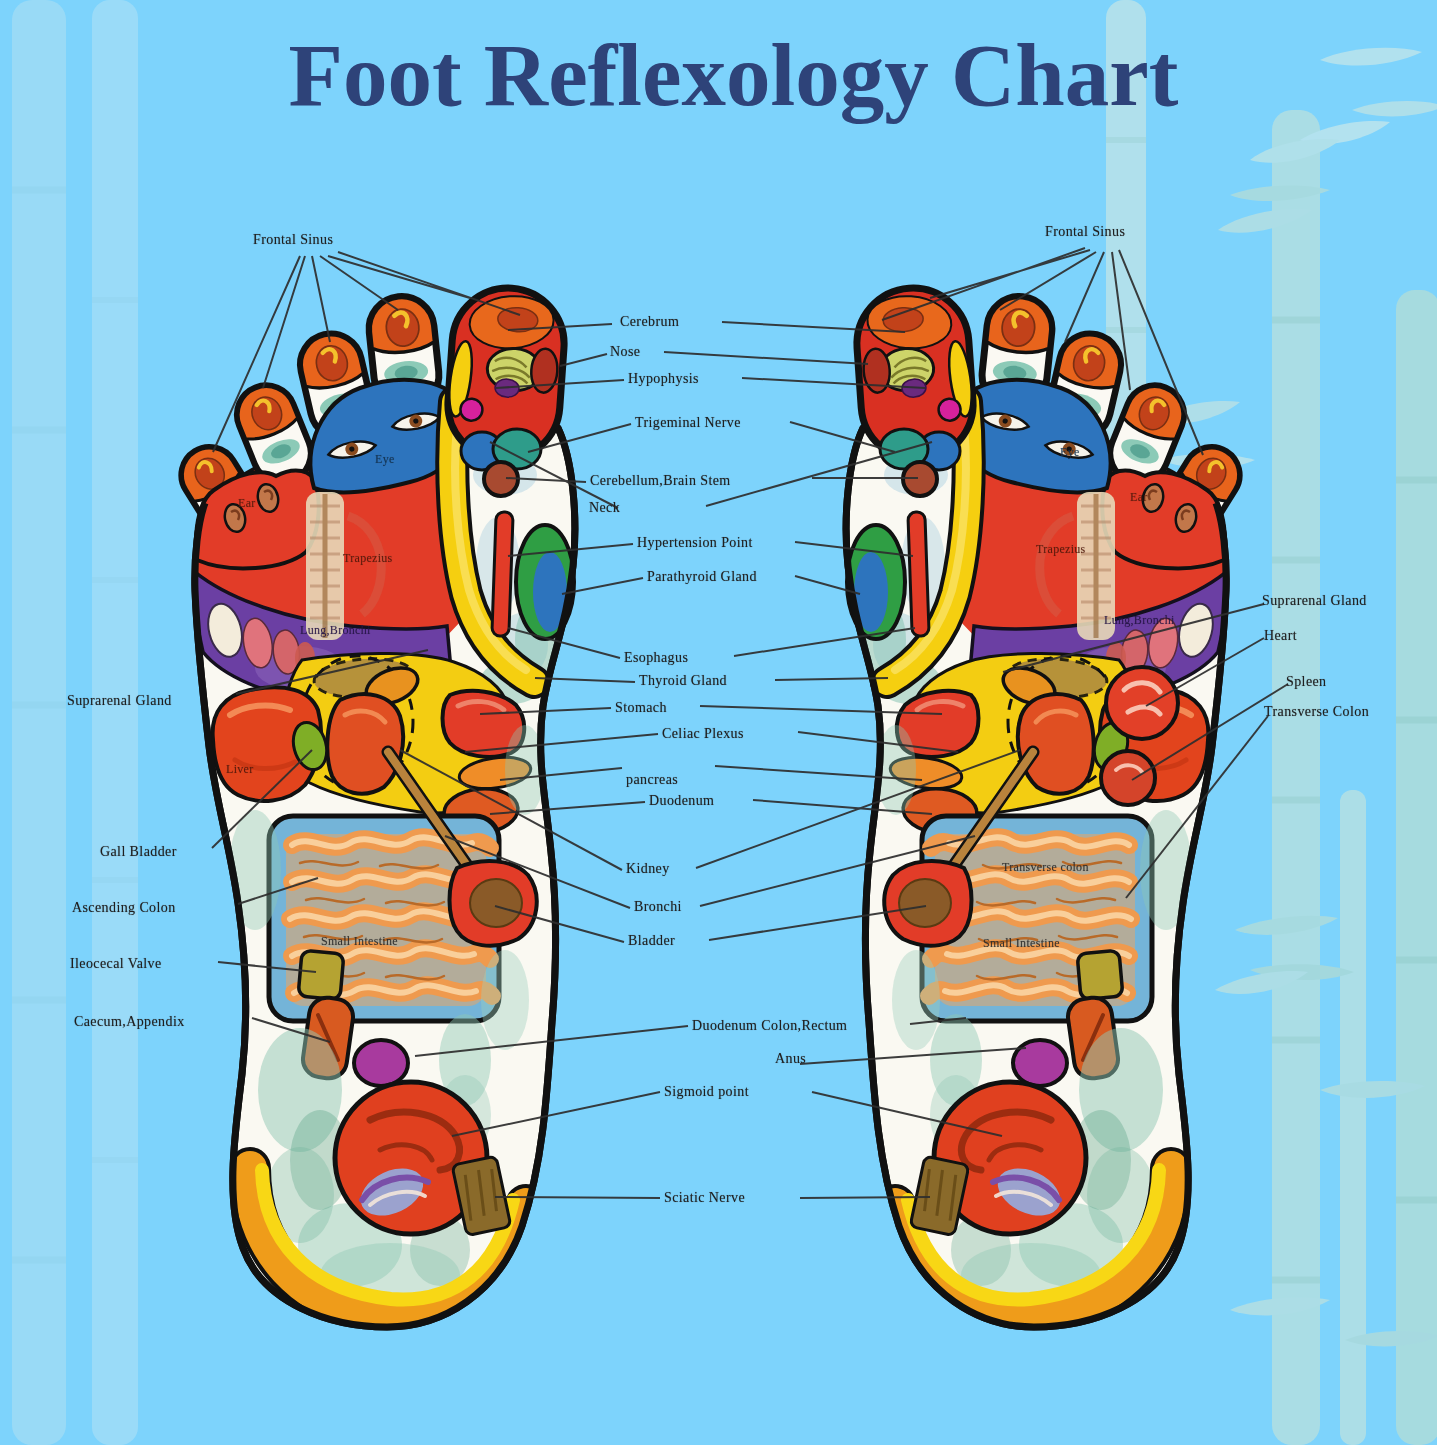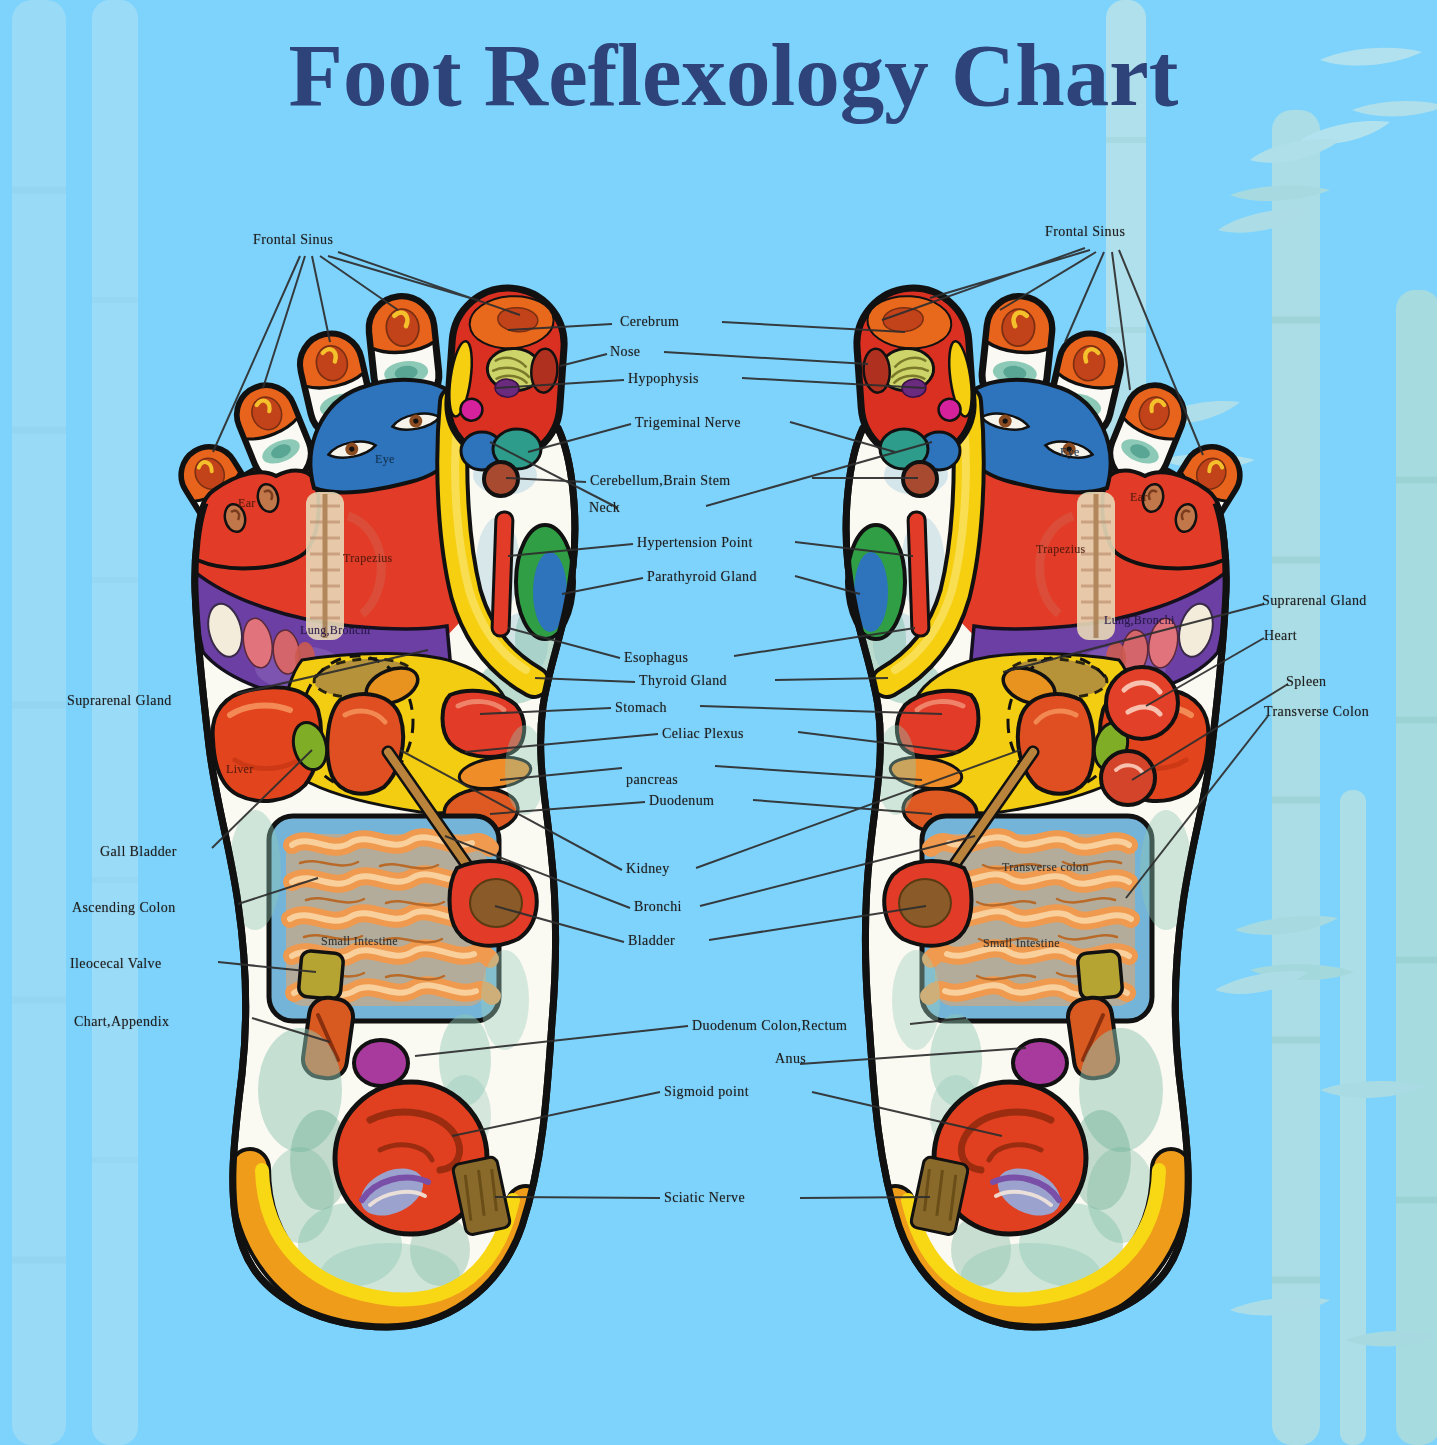--- a/index.html
+++ b/index.html
@@ -374,21 +374,21 @@
 <span class="ann" style="left:628px;top:941px">Bladder</span>
 <span class="ann" style="left:692px;top:1026px">Duodenum Colon,Rectum</span>
 <span class="ann" style="left:775px;top:1059px">Anus</span>
 <span class="ann" style="left:664px;top:1092px">Sigmoid point</span>
 <span class="ann" style="left:664px;top:1198px">Sciatic Nerve</span>
 
 <span class="ann" style="left:67px;top:701px">Suprarenal Gland</span>
 <span class="ann" style="left:100px;top:852px">Gall Bladder</span>
 <span class="ann" style="left:72px;top:908px">Ascending Colon</span>
 <span class="ann" style="left:70px;top:964px">Ileocecal Valve</span>
-<span class="ann" style="left:74px;top:1022px">Chart,Appendix</span>
+<span class="ann" style="left:74px;top:1022px">Caecum,Appendix</span>
 
 <span class="ann" style="left:1262px;top:601px">Suprarenal Gland</span>
 <span class="ann" style="left:1264px;top:636px">Heart</span>
 <span class="ann" style="left:1286px;top:682px">Spleen</span>
 <span class="ann" style="left:1264px;top:712px">Transverse Colon</span>
 
 <span class="inner on-blue" style="left:375px;top:459px">Eye</span>
 <span class="inner on-red" style="left:238px;top:503px">Ear</span>
 <span class="inner on-red" style="left:343px;top:558px">Trapezius</span>
 <span class="inner on-purple" style="left:300px;top:630px">Lung,Bronchi</span>

